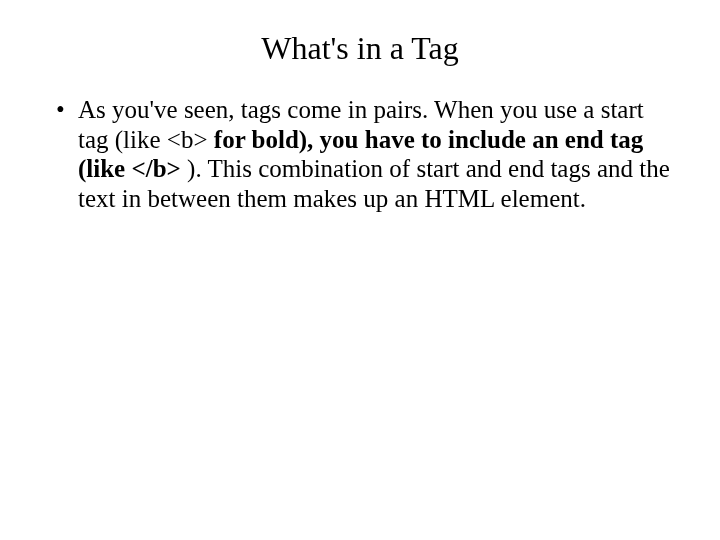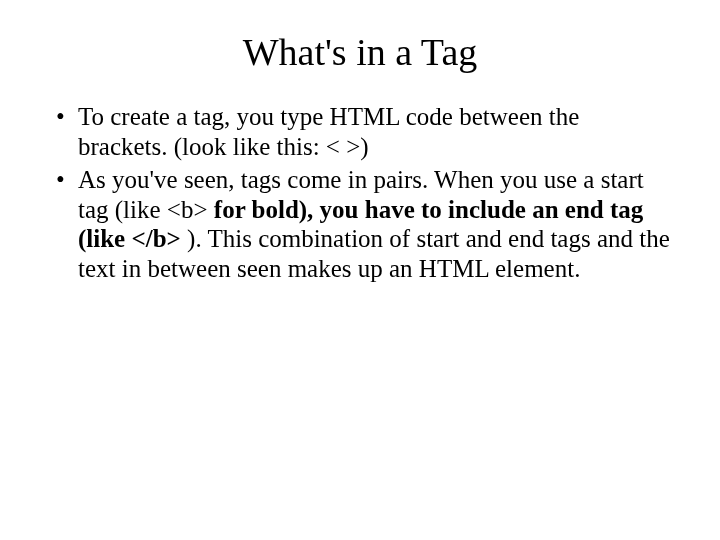--- a/index.html
+++ b/index.html
@@ -11,21 +11,21 @@
     font-family: Georgia, 'Times New Roman', serif;
     color: #000000;
     overflow: hidden;
   }
   .slide {
     padding: 20px 50px 40px 50px;
     box-sizing: border-box;
   }
   .title {
     text-align: center;
-    font-size: 38px;
+    font-size: 32px;
     font-weight: normal;
     margin: 10px 0 28px 0;
     font-family: Georgia, 'Times New Roman', serif;
   }
   ul.bullets {
     list-style: none;
     padding: 0;
     margin: 0;
   }
   ul.bullets li {
@@ -44,16 +44,15 @@
     font-size: 25px;
   }
   .b { font-weight: bold; }
 </style>
 </head>
 <body>
 
 <div class="slide">
   <h1 class="title">What's in a Tag</h1>
   <ul class="bullets">
-    <li><span>To create a tag, you type HTML code between the brackets. (look like this: &lt; &gt;)</span></li>
-    <li><span>As you've seen, tags come in pairs. When you use a start tag (like &lt;b&gt;</span><span class="b"> for bold), you have to include an end tag (like &lt;/b&gt; </span><span>). This combination of start and end tags and the text in between seen makes up an HTML element.</span></li>
+    <li><span>As you've seen, tags come in pairs. When you use a start tag (like &lt;b&gt;</span><span class="b"> for bold), you have to include an end tag (like &lt;/b&gt; </span><span>). This combination of start and end tags and the text in between them makes up an HTML element.</span></li>
   </ul>
 </div>
 
 </body></html>

